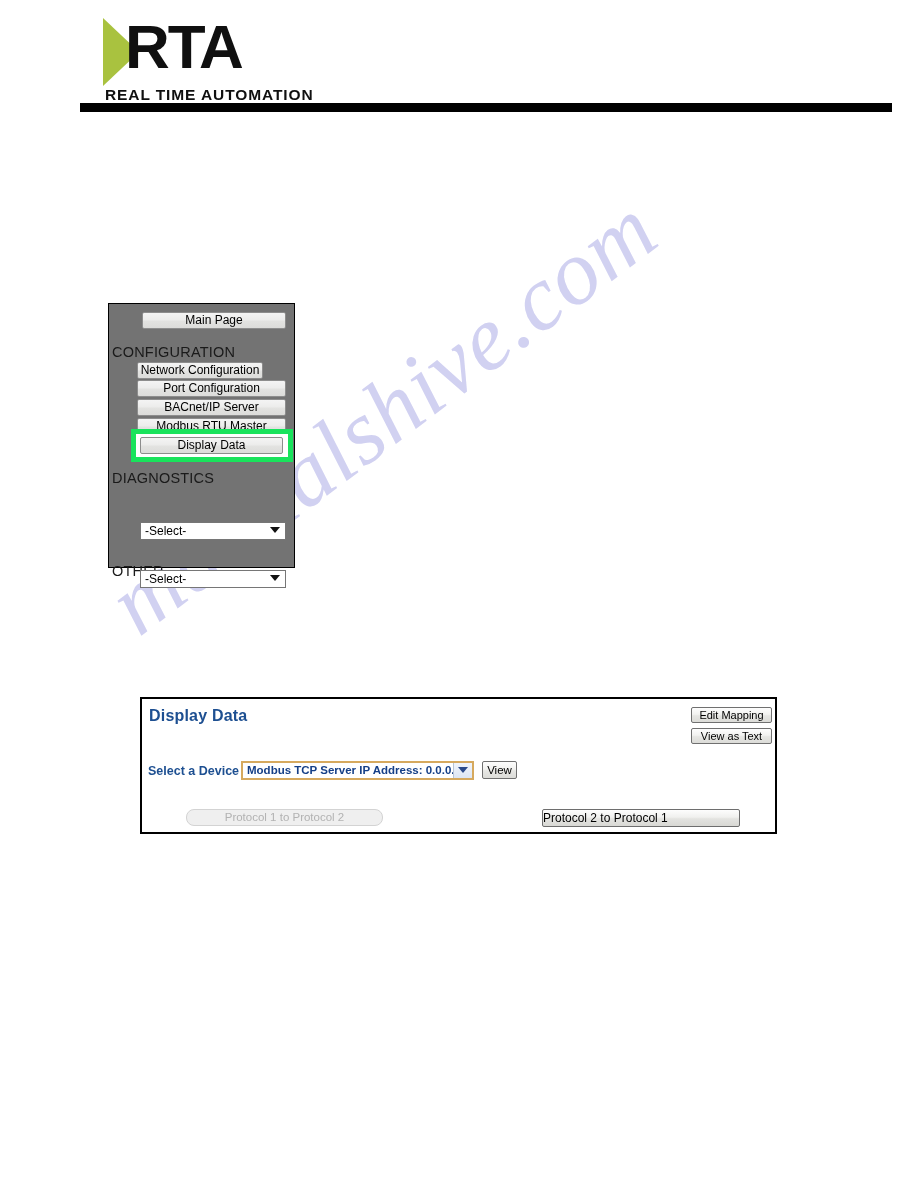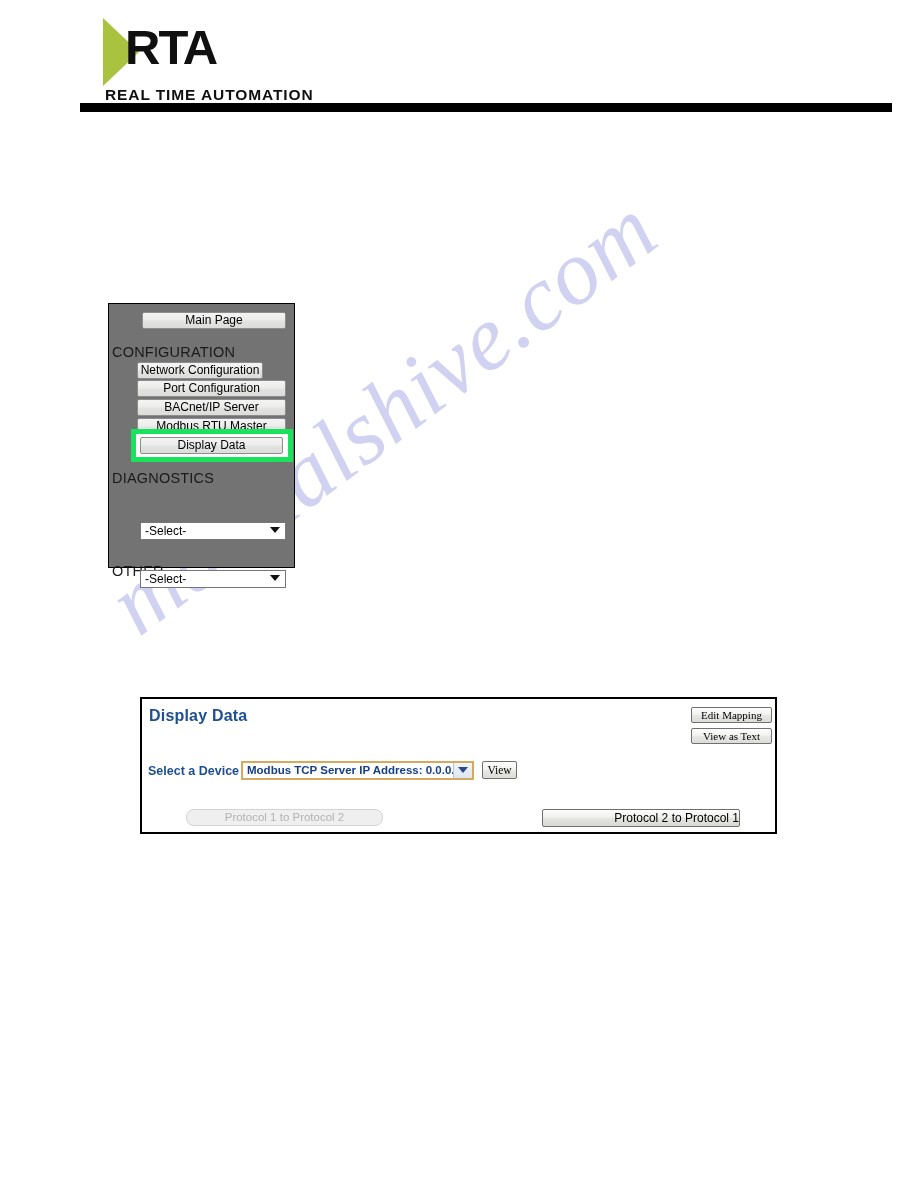--- a/index.html
+++ b/index.html
@@ -65,21 +65,21 @@
     height: 0;
     border-top: 34px solid transparent;
     border-bottom: 34px solid transparent;
     border-left: 36px solid #a9c23f;
   }
   #logo .rta {
     position: absolute;
     left: 22px;
     top: -4px;
     font-family: "Liberation Sans", sans-serif;
-    font-size: 49px;
+    font-size: 62px;
     font-weight: bold;
     letter-spacing: -2px;
     color: #101010;
     line-height: 78px;
   }
   #logo .tagline {
     position: absolute;
     left: 2px;
     top: 74px;
     font-family: "Liberation Sans", sans-serif;
@@ -208,21 +208,21 @@
     font-weight: bold;
     color: #1d4f91;
     letter-spacing: 0.2px;
   }
   .win-btn {
     position: absolute;
     box-sizing: border-box;
     height: 16px;
     line-height: 14px;
     text-align: center;
-    font-family: Liberation Serif, serif;
+    font-family: Liberation Sans, sans-serif;
     font-size: 11px;
     color: #000000;
     background: linear-gradient(to bottom, #fdfdfd 0%, #f2f2f0 45%, #e6e6e3 55%, #dcdcd8 100%);
     border: 1px solid #707070;
     border-radius: 2px;
     white-space: nowrap;
     overflow: hidden;
   }
   #btn-edit-mapping { left: 549px; top: 8px;  width: 81px; }
   #btn-view-as-text { left: 549px; top: 29px; width: 81px; }
@@ -304,21 +304,21 @@
     overflow: hidden;
   }
   #btn-proto2-to-proto1 {
     position: absolute;
     left: 400px;
     top: 110px;
     width: 198px;
     height: 18px;
     box-sizing: border-box;
     line-height: 16px;
-    text-align: right;
+    text-align: left;
     font-family: "Liberation Sans", sans-serif;
     font-size: 12px;
     color: #000000;
     background: linear-gradient(to bottom, #fdfdfd 0%, #f0f0ee 45%, #e3e3e0 55%, #d8d8d4 100%);
     border: 1px solid #6e6e6e;
     border-radius: 2px;
     white-space: nowrap;
     overflow: hidden;
   }
 </style>

